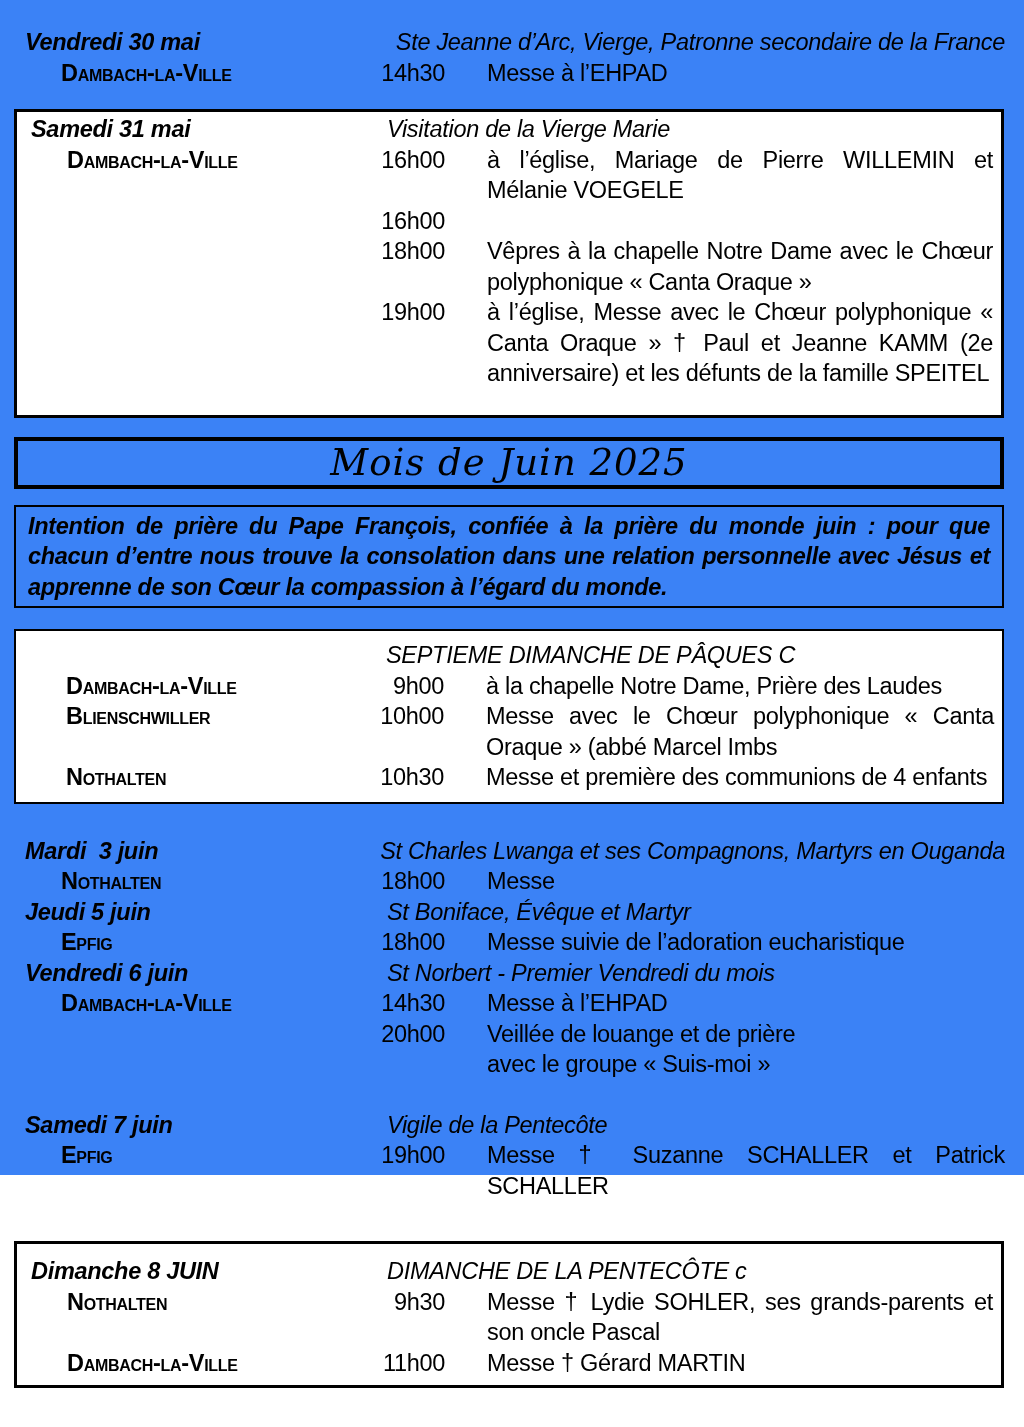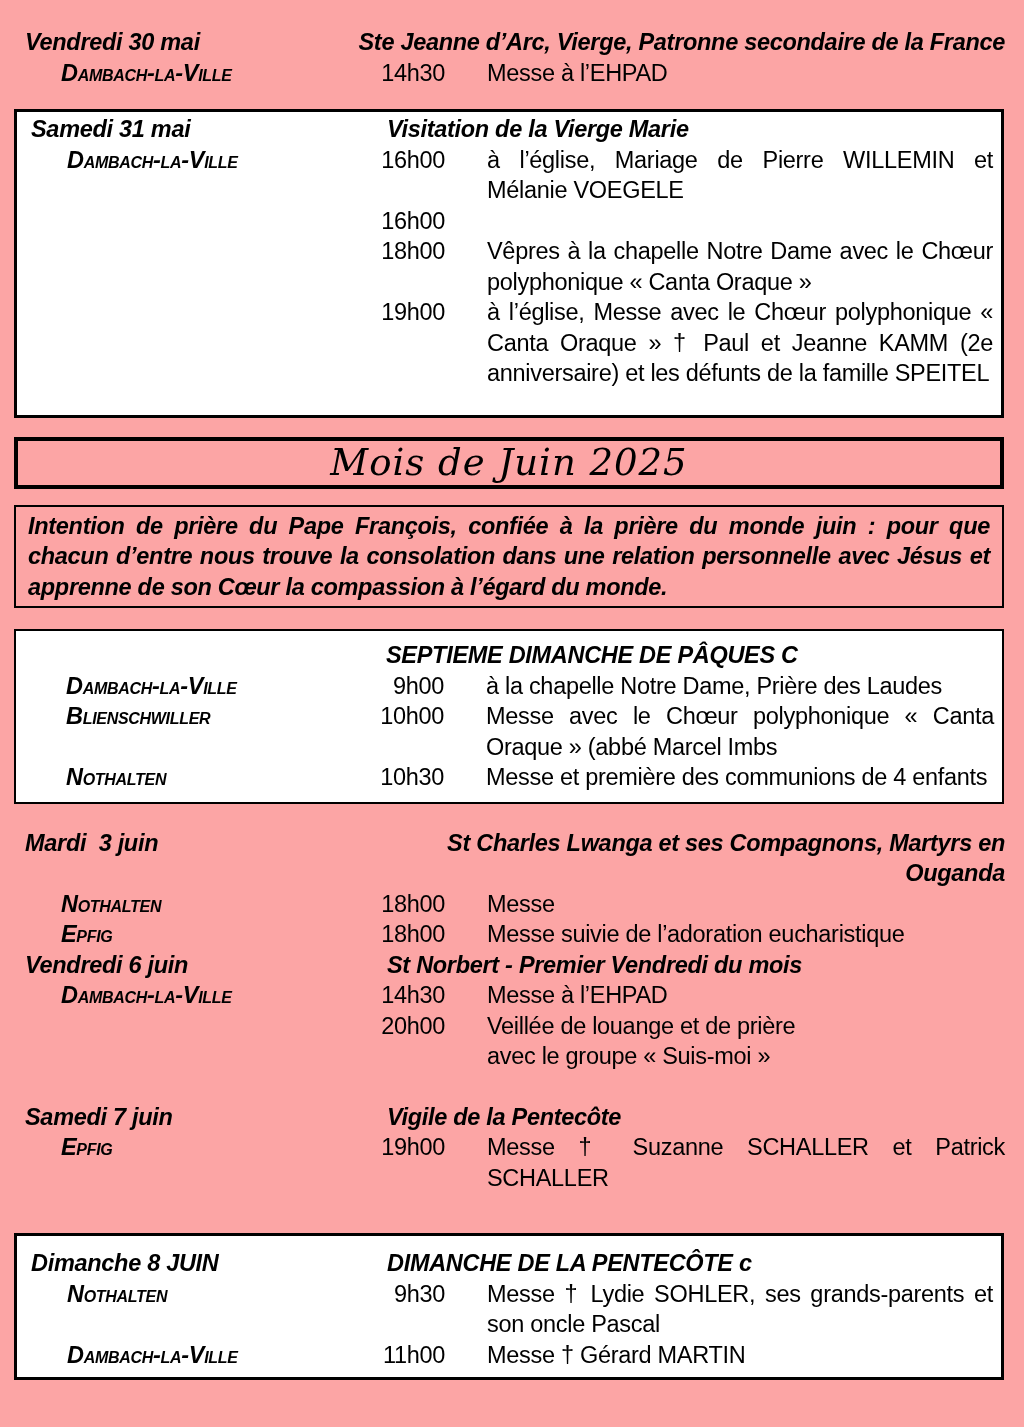--- a/index.html
+++ b/index.html
@@ -2,53 +2,53 @@
 <html lang="fr"><head>
 <meta charset="utf-8">
 <style>
   html,body{margin:0;padding:0;background:#ffffff;}
   body{
     width:1024px;height:1427px;overflow:hidden;
     color:#000;
     font-family:"Liberation Sans",sans-serif;
     font-size:23.5px;line-height:30.5px;letter-spacing:-0.3px;
   }
-  .page{position:relative;width:1024px;height:1427px;background:#fca5a5;}
+  .page{position:relative;width:1024px;height:1175px;background:#3b82f6;}
 
   
   .plain{margin:0 19px 0 25px;}
   .row{display:grid;grid-template-columns:320px 100px 1fr;align-items:start;}
   .box .row{grid-template-columns:314px 100px 1fr;}
   .day{grid-column:1/2;font-weight:bold;font-style:italic;white-space:pre-wrap;}
-  .loc{grid-column:1/2;font-weight:bold;font-variant:small-caps;padding-left:36px;font-style:italic;}
+  .loc{grid-column:1/2;font-weight:bold;font-variant:small-caps;padding-left:36px;}
   .time{grid-column:2/3;text-align:right;}
   .desc{grid-column:3/4;padding-left:42px;text-align:justify;}
   .desc-only{grid-column:3/4;padding-left:42px;}
-  .feast{grid-column:2/4;padding-left:42px;font-weight:bold;font-style:italic;}
+  .feast{grid-column:2/4;padding-left:42px;font-weight:normal;font-style:italic;}
   .feast.far{padding-left:0;text-align:right;}
 
   
   .box{margin-left:14px;margin-right:20px;border:3px solid #000;background:#fff;}
   .box1{margin-top:21px;padding:2px 8px 26px 14px;}
   .titlebox{margin-top:19px;margin-left:14px;margin-right:20px;border:4px solid #000;}
   .titlebox .inner{
     height:44px;line-height:44px;text-align:center;
     font-family:"DejaVu Serif",serif;font-style:italic;
     font-size:37px;letter-spacing:1px;border-radius:11px;
   }
   .intentionbox{
     margin-top:16px;margin-left:14px;margin-right:20px;
     border:2px solid #000;padding:4px 12px;
     font-weight:bold;font-style:italic;text-align:justify;
   }
   .box4{margin-top:21px;border-width:2.5px;padding:9px 8px 9px 14px;}
   .box5{margin-top:40px;padding:12px 8px 7px 14px;}
 
   .sec0{padding-top:27px;}
-  .sec5{margin-top:24px;}
+  .sec5{margin-top:32px;}
   .sec6{margin-top:30px;}
 </style>
 </head>
 <body>
 
 <div class="page">
 
   <div class="plain sec0">
     <div class="row">
       <div class="day">Vendredi 30 mai</div>
@@ -117,20 +117,24 @@
     <div class="row">
       <div class="day">Mardi  3 juin</div>
       <div class="feast far">St Charles Lwanga et ses Compagnons, Martyrs en Ouganda</div>
     </div>
     <div class="row">
       <div class="loc">Nothalten</div>
       <div class="time">18h00</div>
       <div class="desc">Messe</div>
     </div>
     <div class="row">
+      <div class="day">Jeudi 5 juin</div>
+      <div class="feast">St Boniface, Évêque et Martyr</div>
+    </div>
+    <div class="row">
       <div class="loc">Epfig</div>
       <div class="time">18h00</div>
       <div class="desc">Messe suivie de l’adoration eucharistique</div>
     </div>
     <div class="row">
       <div class="day">Vendredi 6 juin</div>
       <div class="feast">St Norbert - Premier Vendredi du mois</div>
     </div>
     <div class="row">
       <div class="loc">Dambach-la-Ville</div>

